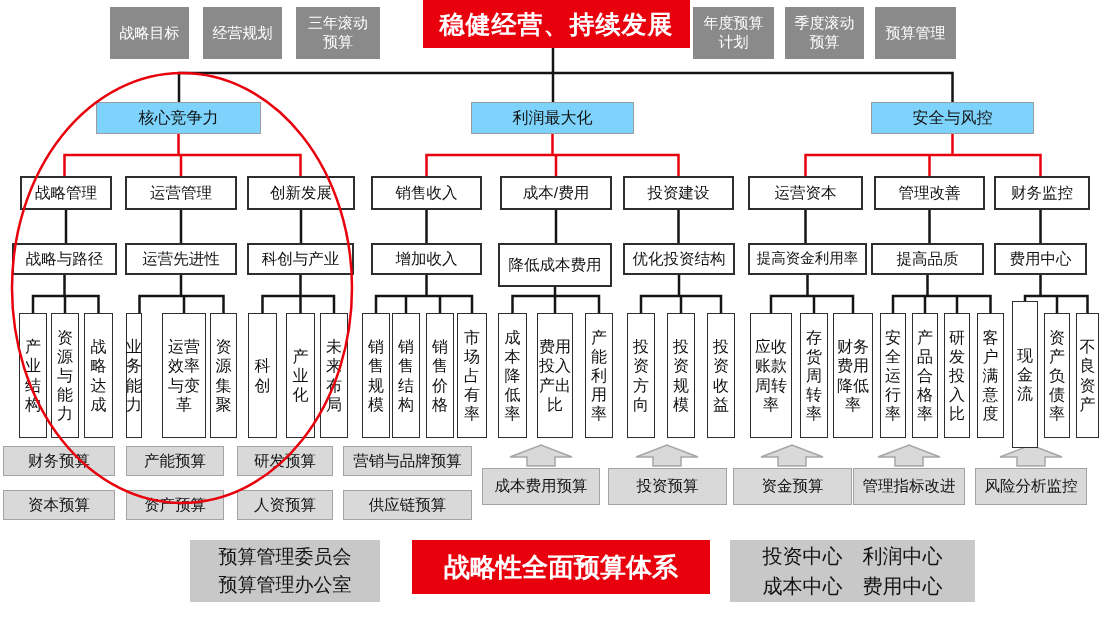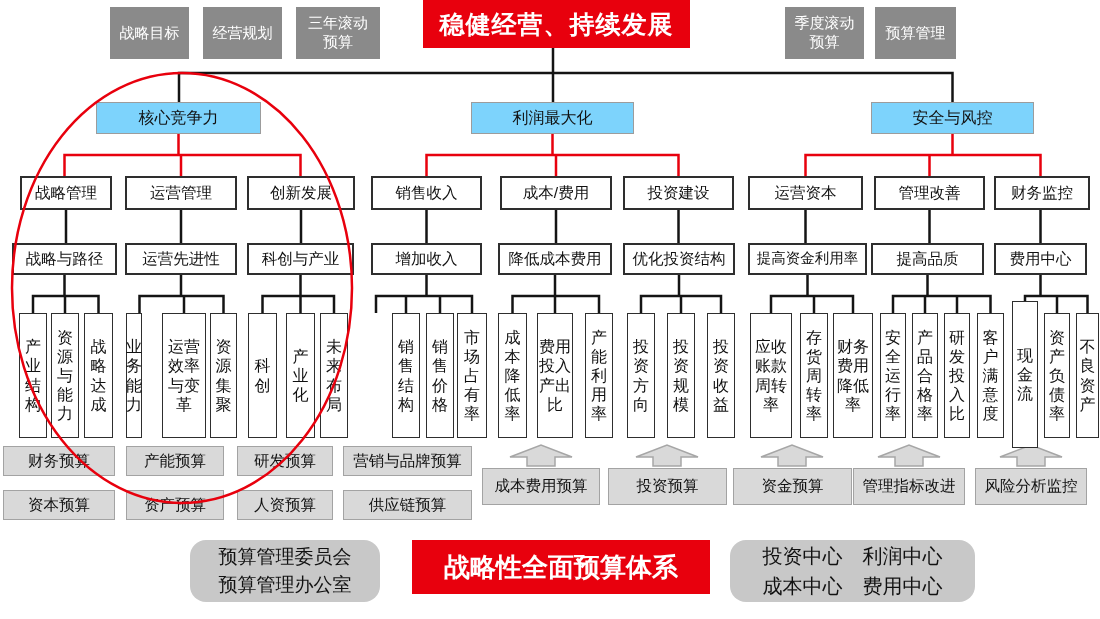--- a/index.html
+++ b/index.html
@@ -11,21 +11,21 @@
   .bx{position:absolute;box-sizing:border-box;display:flex;align-items:center;justify-content:center;
       text-align:center;white-space:pre-line;z-index:1;color:#111;}
   .g1{background:#8a8a8a;color:#fff;font-size:15px;line-height:1.25;}
   .redbx{background:#e8000d;color:#fff;font-weight:bold;}
   .banner{font-size:25px;letter-spacing:1px;margin-left:8px;}
   .lv2{background:#7dd3fc;border:1px solid #9c9c9c;font-size:16px;}
   .wt{background:#fff;border:2px solid #2e2e2e;font-size:15.5px;line-height:1.1;}
   .vbox{background:#fff;border:1.5px solid #2e2e2e;font-size:16px;line-height:1.2;
         word-break:break-all;padding:1px;}
   .bud{background:#d9d9d9;border:1px solid #a3a3a3;font-size:15.5px;}
-  .ft{background:#c8c8c8;font-size:20px;line-height:1.5;border-radius:16px;}
+  .ft{background:#c8c8c8;font-size:20px;line-height:1.5;}
   .ft2{font-size:19px;line-height:1.45;}
   .sys{font-size:26px;}
 </style>
 </head>
 <body>
 
 <div class="stage">
 
   <svg id="wires" class="layer" width="1100" height="619">
 
@@ -52,20 +52,22 @@
     <polygon fill="#d9d9d9" stroke="#a6a6a6" stroke-width="1.5" points="761,457 792,445 823,457 806,457 806,466 778,466 778,457"></polygon>
     <polygon fill="#d9d9d9" stroke="#a6a6a6" stroke-width="1.5" points="878,457 909,445 940,457 923,457 923,466 895,466 895,457"></polygon>
     <polygon fill="#d9d9d9" stroke="#a6a6a6" stroke-width="1.5" points="1000,457 1031,445 1062,457 1045,457 1045,466 1017,466 1017,457"></polygon>
   </svg>
 
   <div class="bx g1" style="left:110px;top:7px;width:79px;height:52px">战略目标</div>
   <div class="bx g1" style="left:203px;top:7px;width:79px;height:52px">经营规划</div>
   <div class="bx g1" style="left:296px;top:7px;width:84px;height:52px">三年滚动
 预算</div>
   <div class="bx redbx banner" style="left:415px;top:0;width:267px;height:48px">稳健经营、持续发展</div>
+  <div class="bx g1" style="left:693px;top:7px;width:81px;height:52px">年度预算
+计划</div>
   <div class="bx g1" style="left:785px;top:7px;width:79px;height:52px">季度滚动
 预算</div>
   <div class="bx g1" style="left:875px;top:7px;width:81px;height:52px">预算管理</div>
 
   <div class="bx lv2" style="left:96px;top:102px;width:165px;height:32px">核心竞争力</div>
   <div class="bx lv2" style="left:471px;top:102px;width:163px;height:32px">利润最大化</div>
   <div class="bx lv2" style="left:871px;top:102px;width:163px;height:32px">安全与风控</div>
 
   <div class="bx wt" style="left:20px;top:176px;width:92px;height:34px">战略管理</div>
   <div class="bx wt" style="left:125px;top:176px;width:112px;height:34px">运营管理</div>
@@ -74,35 +76,36 @@
   <div class="bx wt" style="left:500px;top:176px;width:112px;height:34px">成本/费用</div>
   <div class="bx wt" style="left:623px;top:176px;width:111px;height:34px">投资建设</div>
   <div class="bx wt" style="left:748px;top:176px;width:115px;height:34px">运营资本</div>
   <div class="bx wt" style="left:874px;top:176px;width:111px;height:34px">管理改善</div>
   <div class="bx wt" style="left:994px;top:176px;width:96px;height:34px">财务监控</div>
 
   <div class="bx wt" style="left:12px;top:243px;width:105px;height:32px">战略与路径</div>
   <div class="bx wt" style="left:125px;top:243px;width:112px;height:32px">运营先进性</div>
   <div class="bx wt" style="left:247px;top:243px;width:107px;height:32px">科创与产业</div>
   <div class="bx wt" style="left:371px;top:243px;width:111px;height:32px">增加收入</div>
-  <div class="bx wt" style="left:498px;top:243px;width:114px;height:32px">降低成本费用</div>
+  <div class="bx wt" style="left:498px;top:243px;width:114px;height:44px">降低成本费用</div>
   <div class="bx wt" style="left:623px;top:243px;width:112px;height:32px">优化投资结构</div>
   <div class="bx wt" style="left:748px;top:243px;width:119px;height:32px;font-size:14.5px">提高资金利用率</div>
   <div class="bx wt" style="left:871px;top:243px;width:113px;height:32px">提高品质</div>
   <div class="bx wt" style="left:994px;top:243px;width:93px;height:32px">费用中心</div>
 
   <div class="bx vbox" style="left:19px;top:313px;width:28px;height:125px">产业结构</div>
   <div class="bx vbox" style="left:51px;top:313px;width:28px;height:125px">资源与能力</div>
   <div class="bx vbox" style="left:84px;top:313px;width:29px;height:125px">战略达成</div>
   <div class="bx vbox" style="left:126px;top:313px;width:16px;height:125px">业务能力</div>
   <div class="bx vbox" style="left:162px;top:313px;width:44px;height:125px">运营效率与变革</div>
   <div class="bx vbox" style="left:210px;top:313px;width:27px;height:125px">资源集聚</div>
   <div class="bx vbox" style="left:248px;top:313px;width:29px;height:125px">科创</div>
   <div class="bx vbox" style="left:286px;top:313px;width:29px;height:125px">产业化</div>
   <div class="bx vbox" style="left:320px;top:313px;width:28px;height:125px">未来布局</div>
+  <div class="bx vbox" style="left:362px;top:313px;width:28px;height:125px">销售规模</div>
   <div class="bx vbox" style="left:392px;top:313px;width:28px;height:125px">销售结构</div>
   <div class="bx vbox" style="left:426px;top:313px;width:28px;height:125px">销售价格</div>
   <div class="bx vbox" style="left:457px;top:313px;width:30px;height:125px">市场占有率</div>
   <div class="bx vbox" style="left:498px;top:313px;width:29px;height:125px">成本降低率</div>
   <div class="bx vbox" style="left:537px;top:313px;width:36px;height:125px">费用投入产出比</div>
   <div class="bx vbox" style="left:585px;top:313px;width:28px;height:125px">产能利用率</div>
   <div class="bx vbox" style="left:627px;top:313px;width:28px;height:125px">投资方向</div>
   <div class="bx vbox" style="left:667px;top:313px;width:28px;height:125px">投资规模</div>
   <div class="bx vbox" style="left:707px;top:313px;width:28px;height:125px">投资收益</div>
   <div class="bx vbox" style="left:750px;top:313px;width:42px;height:125px">应收账款周转率</div>

